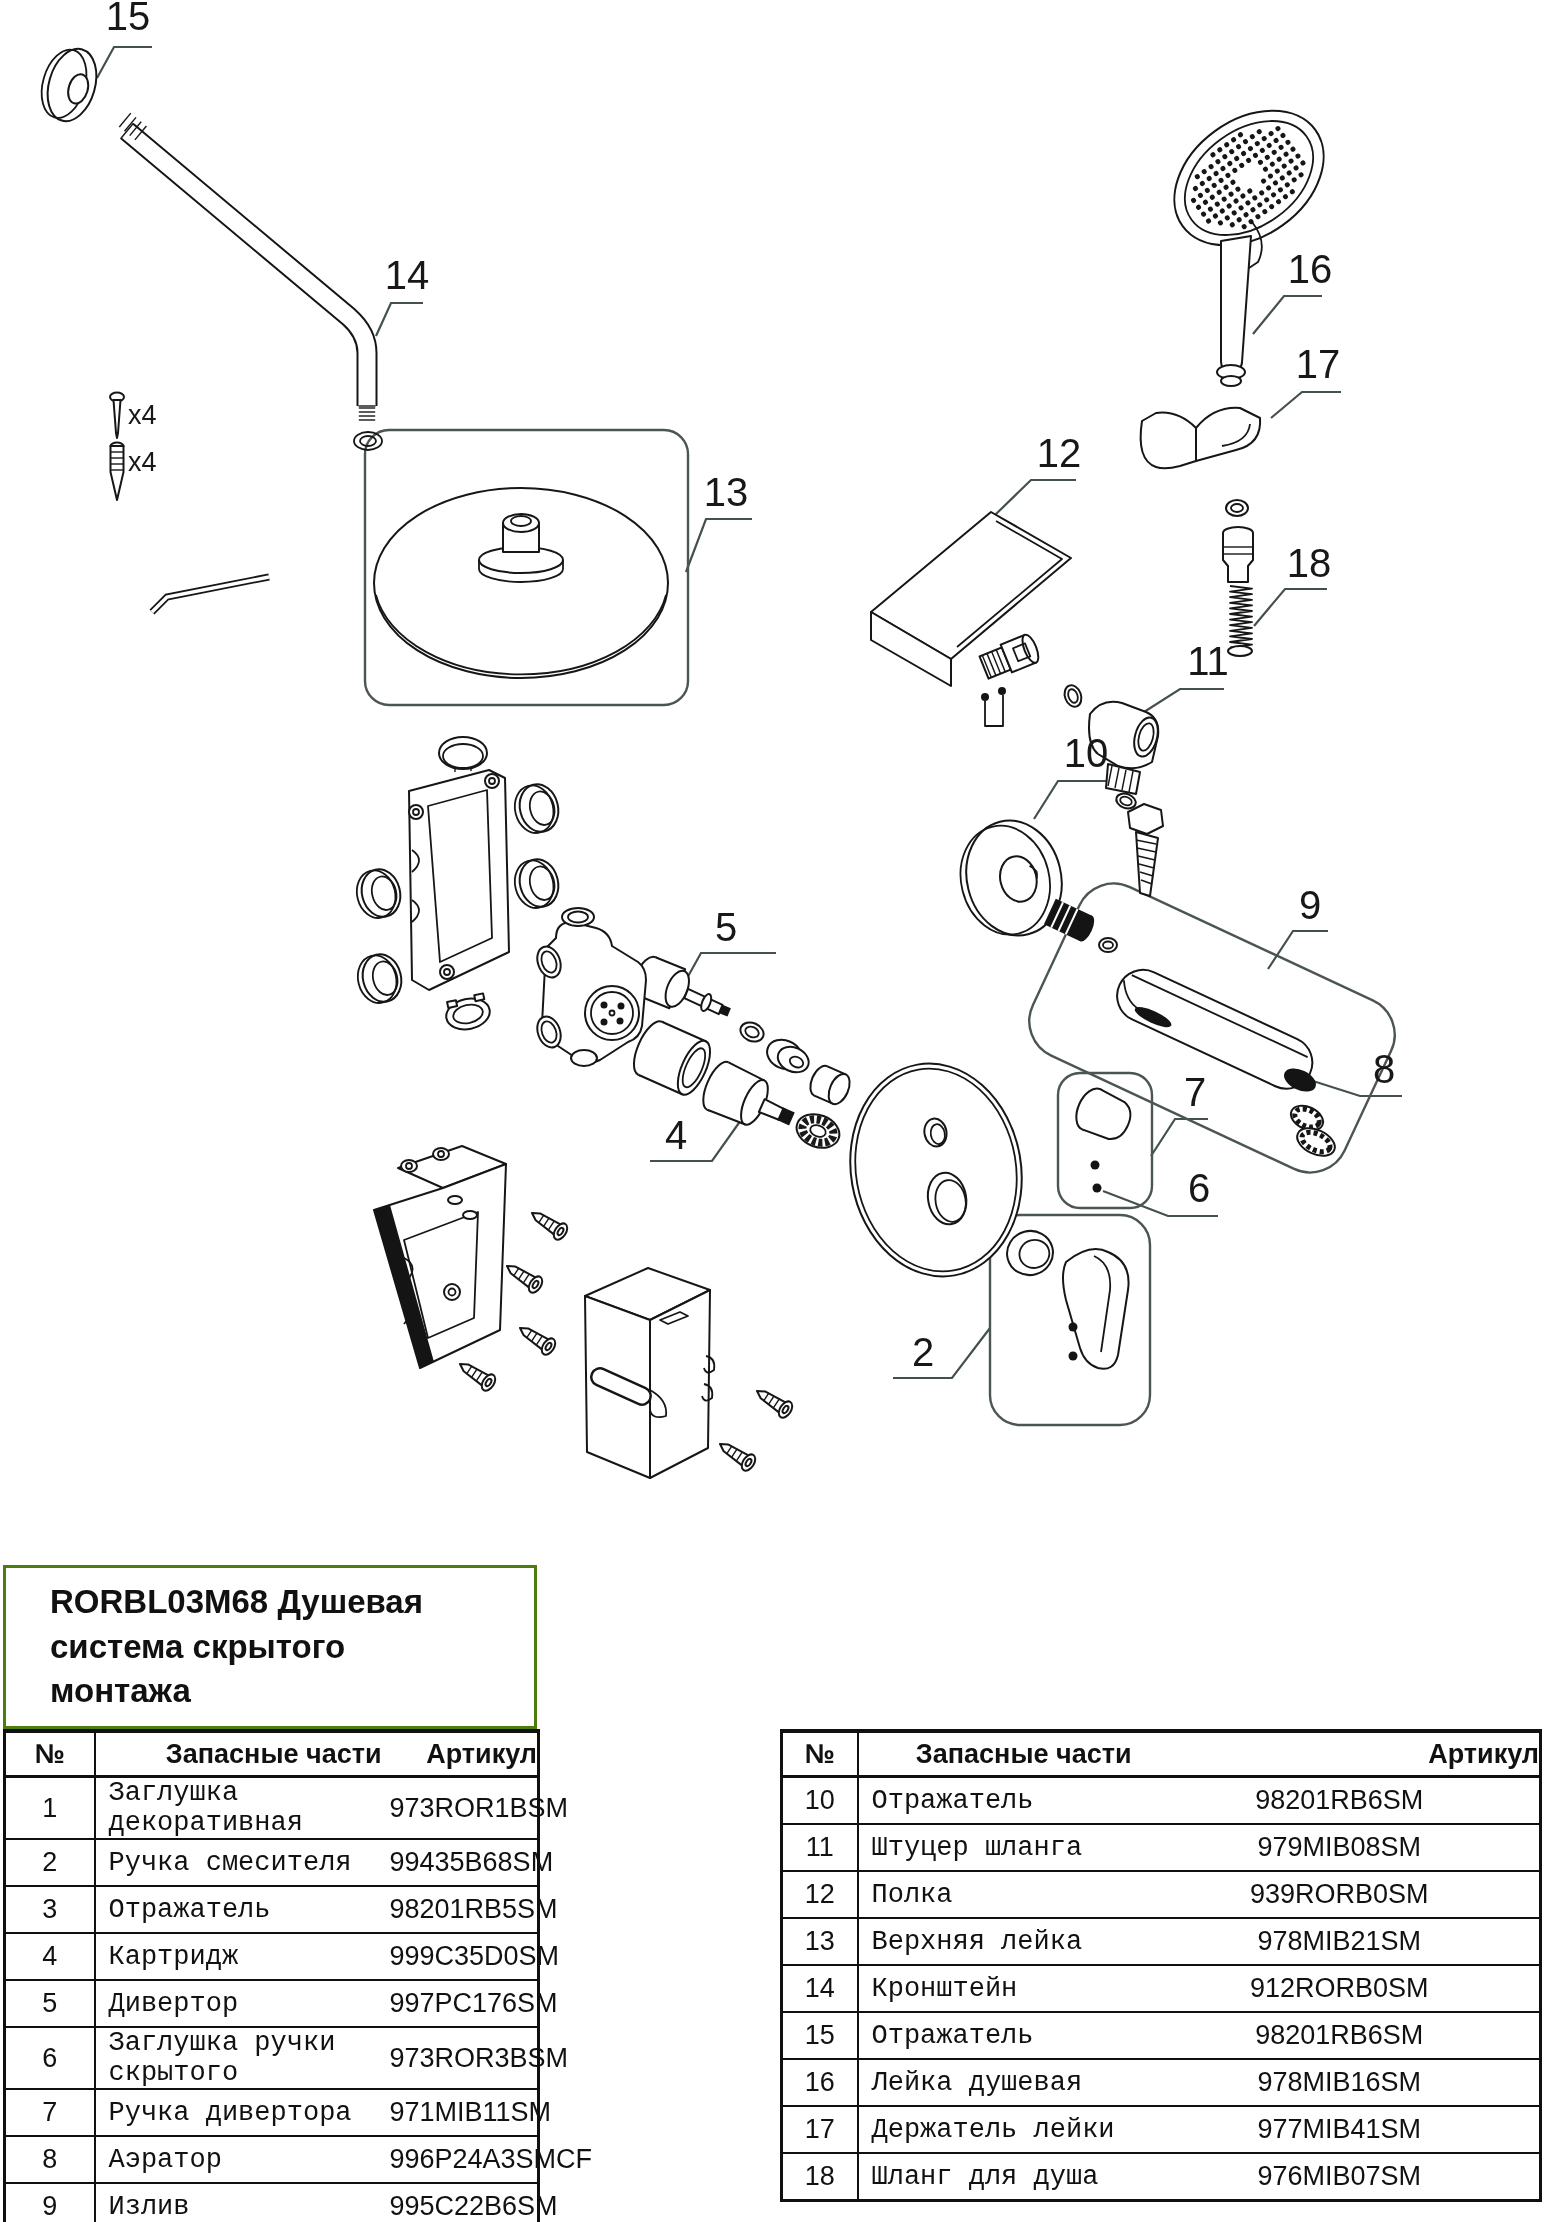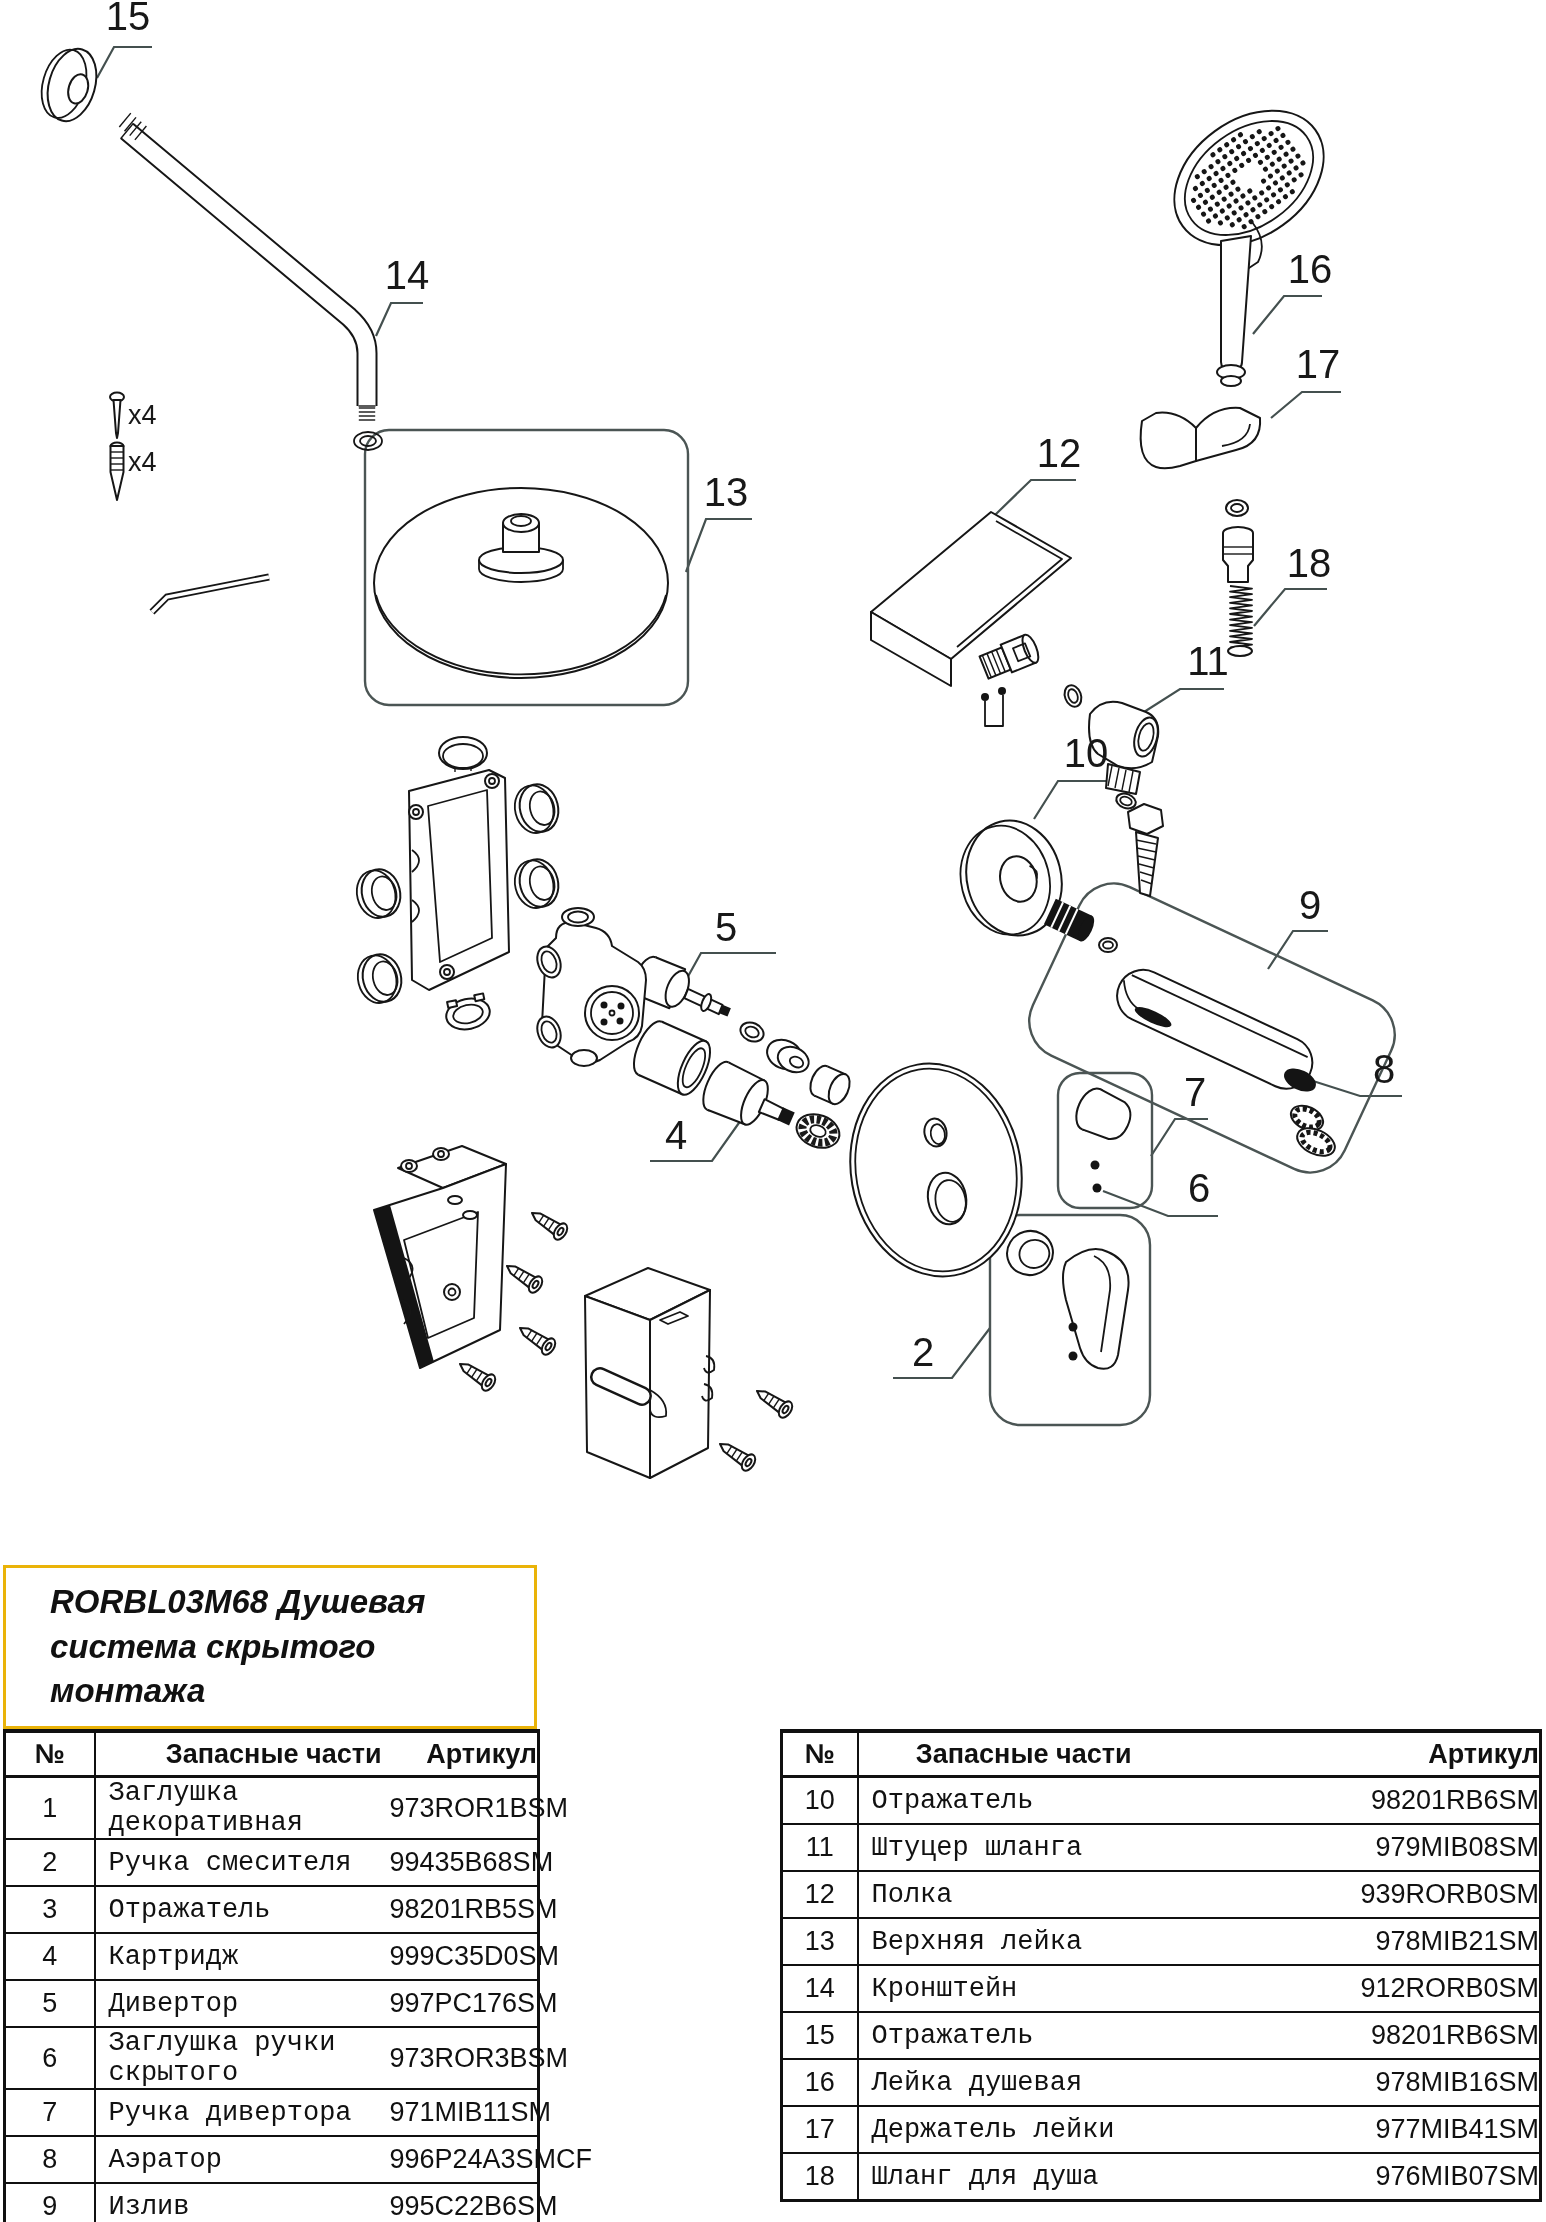--- a/index.html
+++ b/index.html
@@ -10,34 +10,34 @@
   .ln  {fill:#ffffff;stroke:#161616;stroke-width:2;stroke-linejoin:round;}
   .lnf {fill:none;stroke:#161616;stroke-width:1.8;stroke-linejoin:round;}
   .dk  {fill:#141414;stroke:none;}
   .zone{fill:none;stroke:#4b5554;stroke-width:2.4;}
   .leader{fill:none;stroke:#44504f;stroke-width:2.2;}
   .thin{stroke:#161616;stroke-width:1.4;}
   text.callout{fill:#181818;font-size:40px;text-anchor:middle;font-family:"Liberation Sans",sans-serif;}
   text.qty{fill:#181818;font-size:27px;text-anchor:start;font-family:"Liberation Sans",sans-serif;}
   
   .title-box{position:absolute;left:3px;top:1565px;width:534px;height:164px;
-             border:3px solid #eab308;box-sizing:border-box;display:flex;align-items:center;font-style:italic;}
+             border:3px solid #4d7c0f;box-sizing:border-box;display:flex;align-items:center;}
   .title-box .title{font-size:33px;font-weight:bold;line-height:1.35;color:#111;
                     padding-left:44px;padding-right:40px;}
   table.parts{position:absolute;border-collapse:collapse;table-layout:fixed;
               font-size:27px;color:#111;background:#fff;}
   #table-left {left:3px;top:1729px;width:534px;}
   #table-right{left:780px;top:1729px;width:759px;}
   table.parts{border:3px solid #101010;}
   table.parts th{border-top:4px solid #101010;border-bottom:3px solid #101010;
                  font-weight:bold;height:42px;padding:0;}
   table.parts td{border-bottom:2.5px solid #101010;height:45px;padding:0;vertical-align:middle;}
   table.parts .c-num{text-align:center;border-right:2.5px solid #101010;}
   table.parts td.c-name{padding-left:13px;text-align:left;font-family:Liberation Mono, monospace;}
-  table.parts td.c-art{padding-left:8px;text-align:right;}
+  table.parts td.c-art{padding-left:8px;text-align:center;}
   table.parts th.c-name,table.parts th.c-art{text-align:right;}
 </style>
 </head>
 <body>
 
 <div class="page">
 
 <svg width="1546" height="1545" viewBox="0 0 1546 1545">
   <defs>
     <g id="screw">

